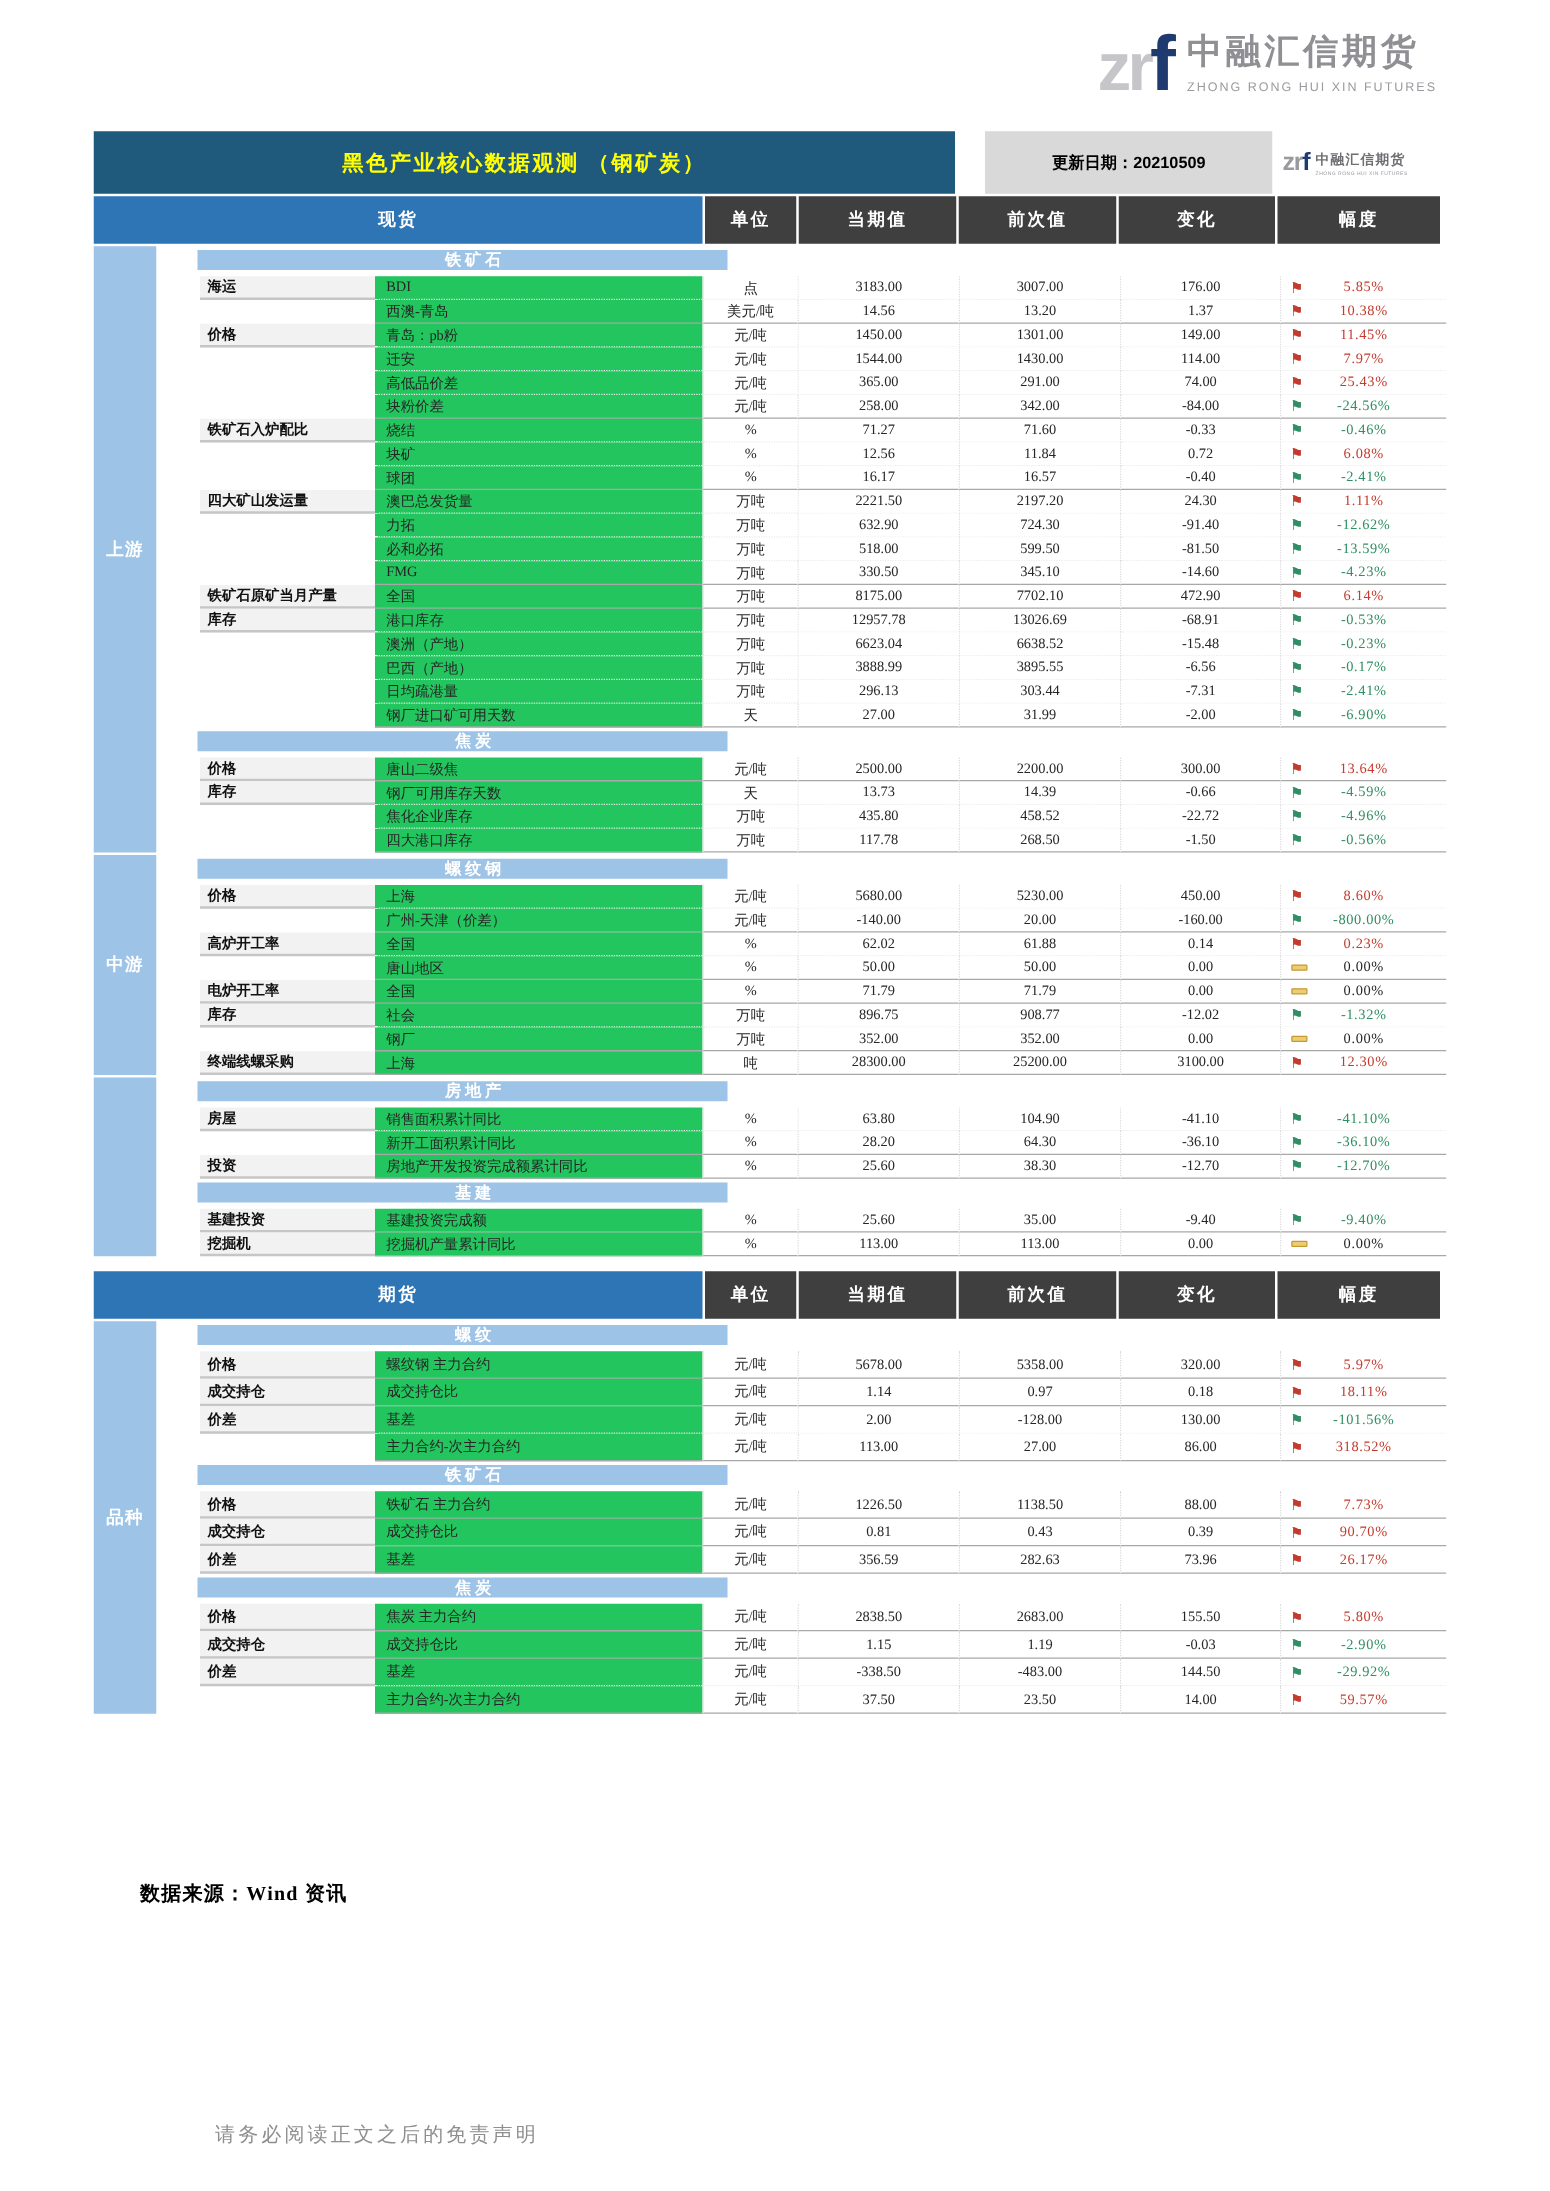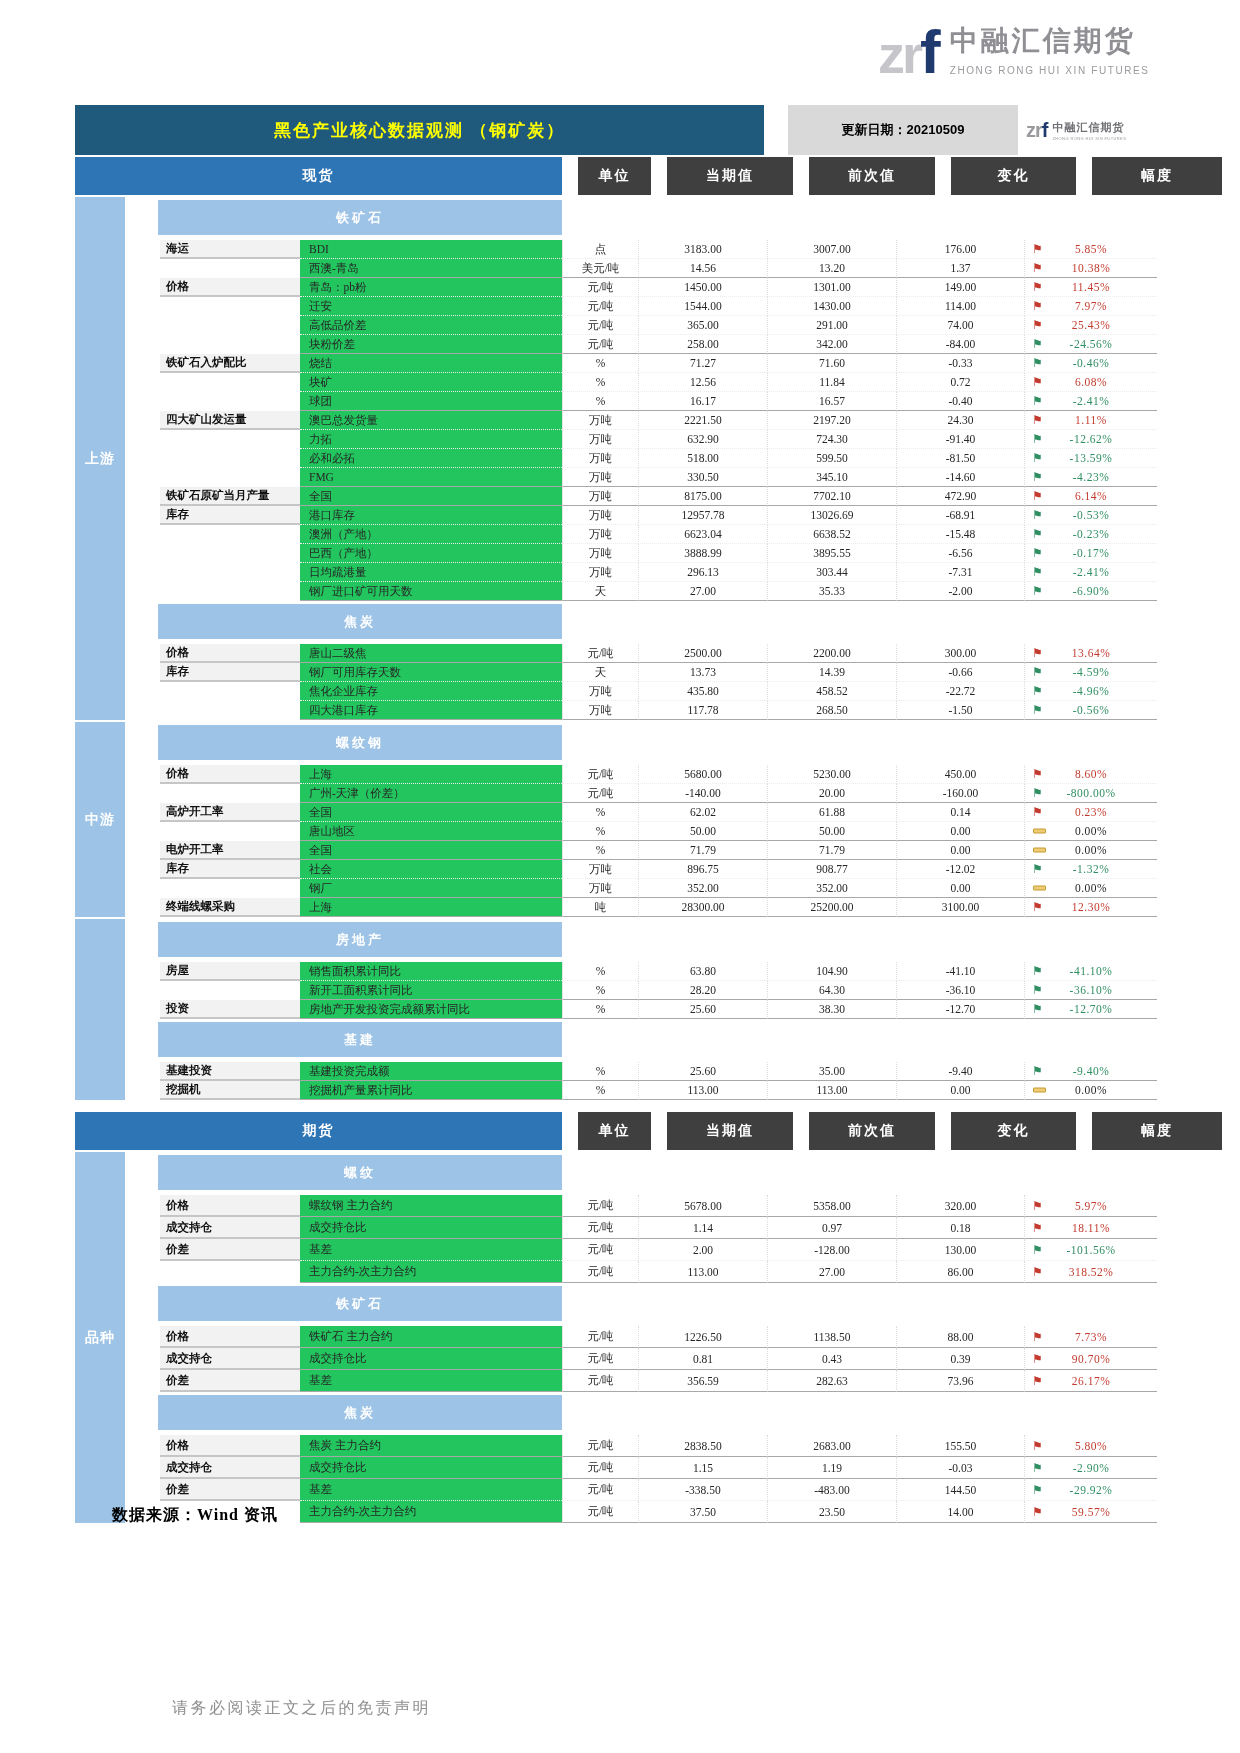--- a/index.html
+++ b/index.html
@@ -21,31 +21,31 @@
   .title-row{display:grid;grid-template-columns:689px 254px 142px;height:50px;}
   .title-main{background:#1f5a7d;color:#ffff00;font-weight:bold;font-size:17px;display:flex;align-items:center;justify-content:center;letter-spacing:2px;}
   .title-date{background:#d9d9d9;color:#000;font-weight:bold;font-size:13px;display:flex;align-items:center;justify-content:center;font-family:"Liberation Sans",sans-serif;margin-left:24px;}
   .title-logo{background:#ffffff;display:flex;align-items:center;justify-content:flex-start;gap:5px;padding-left:8px;}
   .mini-zrf{font-family:"Liberation Sans",sans-serif;font-weight:bold;font-size:20px;line-height:1;letter-spacing:-1px;}
   .mini-zr{color:#9a9a9e;}.mini-f{color:#1e3a6e;}
   .minitext{display:flex;flex-direction:column;}
   .mini-cn{color:#6f6f74;font-size:11px;font-weight:bold;letter-spacing:1px;font-family:"Liberation Sans",sans-serif;}
   .mini-en{color:#9a9a9f;font-size:4px;letter-spacing:.4px;font-family:"Liberation Sans",sans-serif;margin-top:1px;}
 
-  .col-header{margin-top:2px;display:grid;grid-template-columns:487px 73px 126px 126px 125px 130px;gap:16px;}
+  .col-header{margin-top:2px;display:grid;grid-template-columns:487px 73px 126px 126px 125px 130px;gap:2px;}
   .col-header>div{height:38px;display:flex;align-items:center;justify-content:center;color:#fff;font-weight:bold;font-size:14px;letter-spacing:2px;}
   .ch-first{background:#2e75b6;}
   .ch-dark{background:#3f3f3f;}
 
   .bands{margin-top:2px;}
   .band{display:flex;margin-bottom:2px;}
   .sidebar{width:50px;background:#9dc3e6;color:#fff;font-weight:bold;font-size:14px;display:flex;align-items:center;justify-content:center;letter-spacing:1px;flex:none;}
   .band-content{margin-left:10px;width:1022px;flex:none;}
 
-  .section-header{margin:3px 0 5px 23px;width:404px;height:35px;background:#9dc3e6;color:#fff;font-weight:bold;font-size:13px;display:flex;align-items:center;justify-content:center;letter-spacing:3px;}
+  .section-header{margin:3px 0 5px 23px;width:404px;height:16px;background:#9dc3e6;color:#fff;font-weight:bold;font-size:13px;display:flex;align-items:center;justify-content:center;letter-spacing:3px;padding-left:20px;}
 
   .row{display:grid;grid-template-columns:25px 140px 262px 76px 129px 129px 128px 133px;height:19px;}
   .futures-zone .row{height:22px;}
   .cell{display:flex;align-items:center;font-size:11.5px;color:#262626;overflow:hidden;white-space:nowrap;}
   .c-labelcol{padding-left:6px;text-align:center;}
   .c-label{background:#f2f2f2;border-bottom:2px solid #c6c6c6;font-weight:bold;color:#111;}
   .c-sub{padding-left:9px;background:#22c55e;}
   .c-unit{justify-content:center;border-left:1px solid #e4e4e4;}
   .c-num{justify-content:center;border-left:1px dotted #dcdcdc;}
   .c-pct{justify-content:center;border-left:1px dotted #dcdcdc;position:relative;}
@@ -340,21 +340,21 @@
                 <span class="flag">⚑</span>
                 <span class="pct-text">-2.41%</span>
               </div>
             </div>
             <div class="row down group-end">
               <div class="cell c-indent"></div>
               <div class="cell c-labelcol"></div>
               <div class="cell c-sub">钢厂进口矿可用天数</div>
               <div class="cell c-unit">天</div>
               <div class="cell c-num">27.00</div>
-              <div class="cell c-num">35.33</div>
+              <div class="cell c-num">31.99</div>
               <div class="cell c-num">-2.00</div>
               <div class="cell c-pct">
                 <span class="flag">⚑</span>
                 <span class="pct-text">-6.90%</span>
               </div>
             </div>
             <div class="section-header">焦炭</div>
             <div class="row up group-end">
               <div class="cell c-indent"></div>
               <div class="cell c-labelcol c-label">价格</div>

